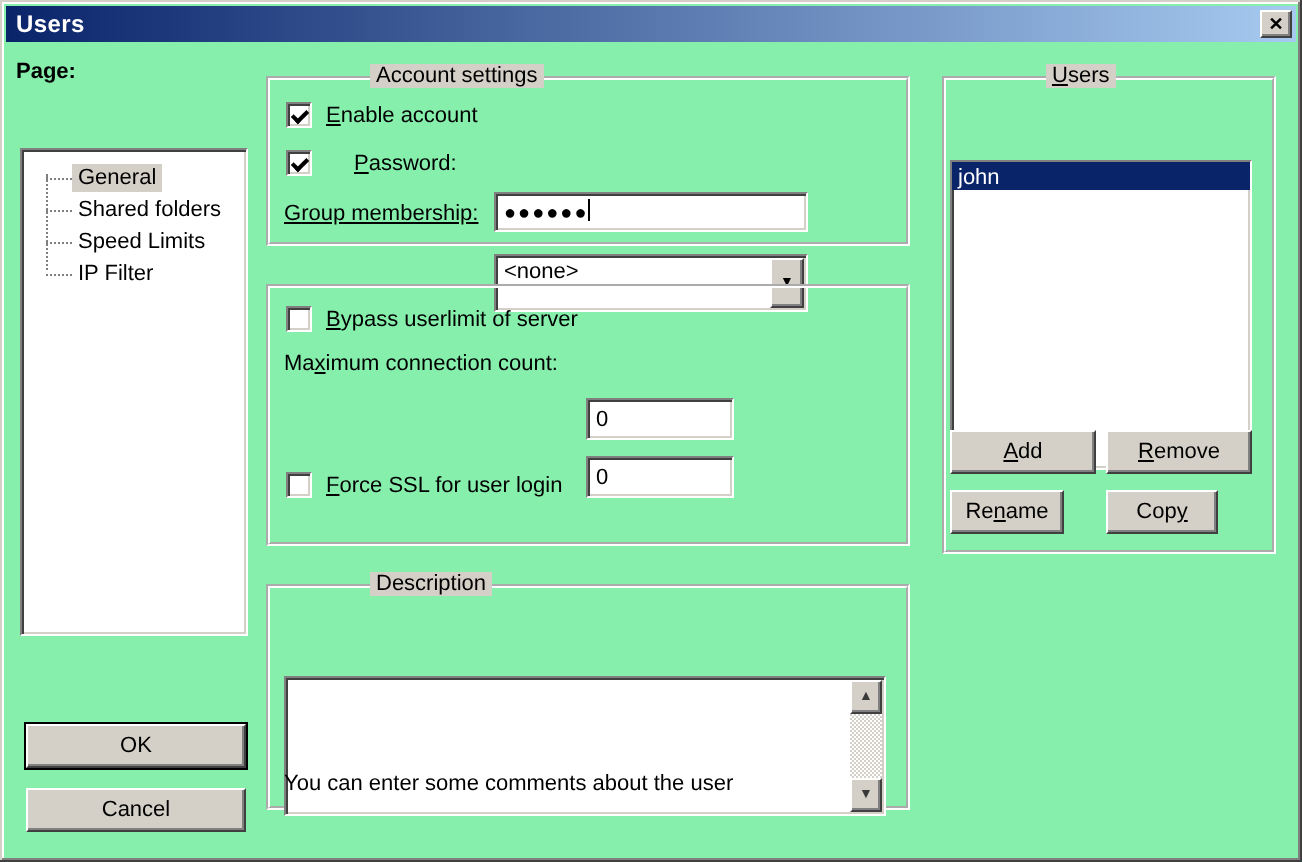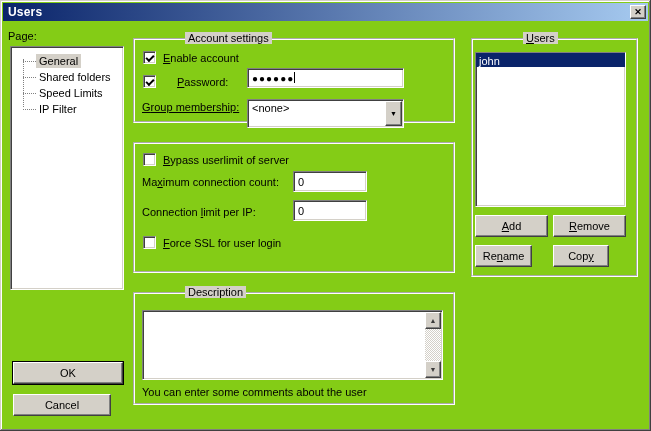--- a/index.html
+++ b/index.html
@@ -1,19 +1,19 @@
 <!DOCTYPE html>
 <html><head>
 <meta charset="utf-8">
 <style>
   * { margin:0; padding:0; box-sizing:border-box; }
   html,body { width:651px; height:431px; }
   body { font-family:"Liberation Sans", sans-serif; font-size:11px; color:#000; }
   .window {
-    position:relative; width:651px; height:431px; background:#84cc16;
+    position:relative; width:651px; height:431px; background:#86efac;
     box-shadow: inset -1px -1px 0 #404040, inset 1px 1px 0 #d4d0c8,
                 inset -2px -2px 0 #808080, inset 2px 2px 0 #ffffff;
     overflow:hidden;
   }
   .titlebar {
     position:absolute; left:3px; top:3px; width:645px; height:18px;
     background:linear-gradient(to right,#0a246a,#a6caf0);
     display:flex; align-items:center; padding-left:5px;
   }
   .title-text { color:#fff; font-weight:bold; font-size:12px; letter-spacing:0.2px; }
@@ -23,20 +23,21 @@
     box-shadow: inset -1px -1px 0 #808080;
     display:flex; align-items:center; justify-content:center;
     font-size:9px; font-weight:bold; line-height:1; cursor:default;
   }
   .label { position:absolute; white-space:nowrap; }
   
   .sunken {
     position:absolute; background:#fff;
     border:1px solid; border-color:#808080 #fff #fff #808080;
     box-shadow: inset 1px 1px 0 #404040, inset -1px -1px 0 #d4d0c8;
+    margin-top: 28px;
   }
   
   .btn {
     position:absolute; background:#d4d0c8;
     border:1px solid; border-color:#fff #404040 #404040 #fff;
     box-shadow: inset -1px -1px 0 #808080;
     display:flex; align-items:center; justify-content:center;
     font-family:inherit; font-size:11px; cursor:default;
   }
   .btn.default { box-shadow: inset -1px -1px 0 #808080, 0 0 0 1px #000; }
@@ -96,21 +97,21 @@
 
 <div class="window">
 
   <div class="titlebar">
     <span class="title-text">Users</span>
   </div>
   <div class="close-btn">
     <span>✕</span>
   </div>
 
-  <div class="label" style="left:8px; top:30px;">Page:</div>
+  <div class="label" style="left:8px; top:30px;font-weight:bold;">Page:</div>
   <div class="sunken" style="left:10px; top:46px; width:114px; height:244px; padding-top:6px;">
     <div class="tree-vline"></div>
     <div class="tree-row">
       <span class="tree-stub"></span>
       <span class="tree-label checked">General</span>
     </div>
     <div class="tree-row">
       <span class="tree-stub"></span>
       <span class="tree-label">Shared folders</span>
     </div>
@@ -142,21 +143,20 @@
       </span>
   </div>
 
   <div class="group" style="left:133px; top:142px; width:322px; height:131px;"></div>
   <div class="checkbox" style="left:143px; top:153px;"></div>
   <div class="label" style="left:163px; top:154px;"><u>B</u>ypass userlimit of server</div>
   <div class="label" style="left:142px; top:176px;">Ma<u>x</u>imum connection count:</div>
   <div class="sunken" style="left:293px; top:171px; width:74px; height:21px;">
     <span class="field-text">0</span>
   </div>
-  <div class="label" style="left:142px; top:206px;">Connection <u>l</u>imit per IP:</div>
   <div class="sunken" style="left:293px; top:200px; width:74px; height:21px;">
     <span class="field-text">0</span>
   </div>
   <div class="checkbox" style="left:143px; top:236px;"></div>
   <div class="label" style="left:163px; top:237px;"><u>F</u>orce SSL for user login</div>
 
   <div class="group" style="left:133px; top:292px; width:322px; height:113px;">
     <div class="group-legend">Description</div>
   </div>
   <div class="sunken" style="left:142px; top:310px; width:301px; height:70px;">
@@ -177,15 +177,15 @@
   </div>
   <div class="sunken" style="left:475px; top:52px; width:151px; height:155px;">
     <div class="list-item checked">john</div>
   </div>
   <button class="btn" style="left:475px; top:215px; width:73px; height:22px;"><u>A</u>dd</button>
   <button class="btn" style="left:553px; top:215px; width:73px; height:22px;"><u>R</u>emove</button>
   <button class="btn" style="left:475px; top:245px; width:57px; height:22px;">Re<u>n</u>ame</button>
   <button class="btn" style="left:553px; top:245px; width:56px; height:22px;">Cop<u>y</u></button>
 
   <button class="btn default" style="left:13px; top:362px; width:110px; height:22px;">OK</button>
-  <button class="btn" style="left:13px; top:394px; width:98px; height:22px;">Cancel</button>
+  <button class="btn" style="left:13px; top:394px; width:110px; height:22px;">Cancel</button>
 
 </div>
 
 </body></html>

